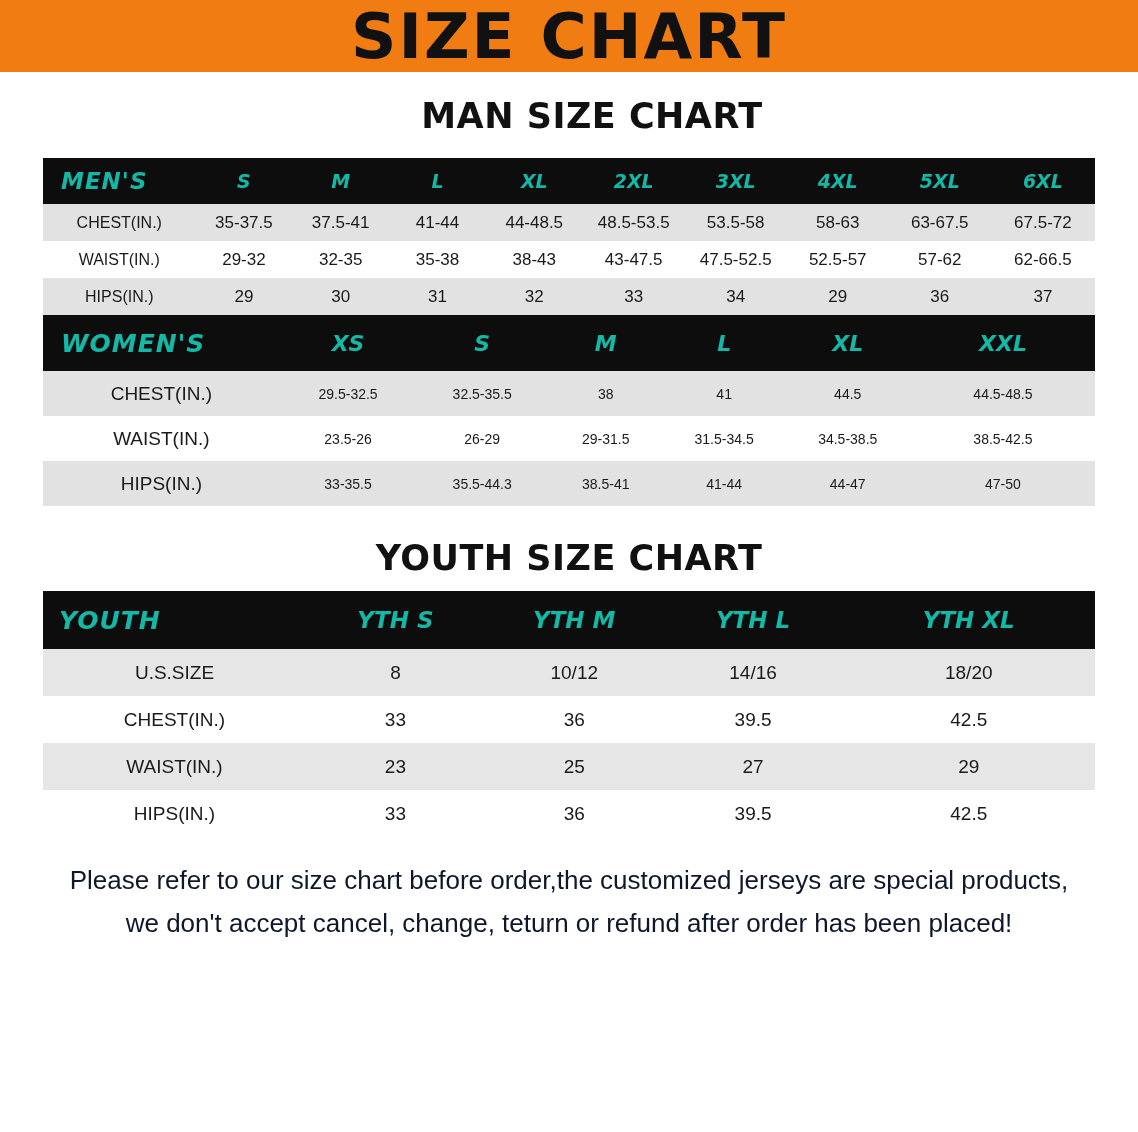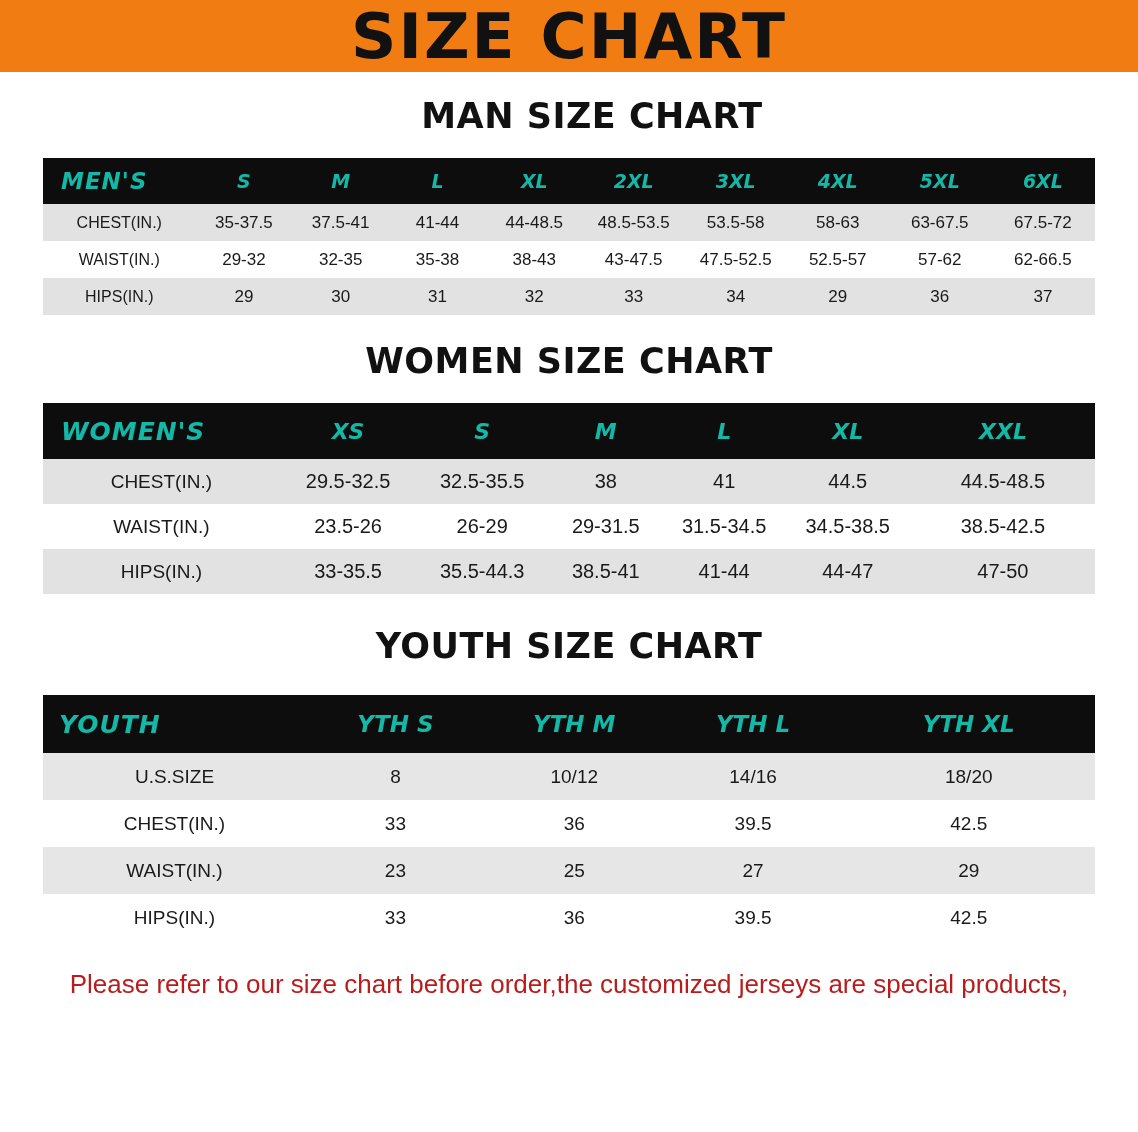--- a/index.html
+++ b/index.html
@@ -56,21 +56,21 @@
   .section-title.women {
     font-size: 35px;
     letter-spacing: 0.5px;
     margin-top: 26px;
     margin-bottom: 22px;
   }
   .section-title.youth {
     font-size: 35px;
     letter-spacing: 0.5px;
     margin-top: 32px;
-    margin-bottom: 29px;
+    margin-bottom: 13px;
   }
 
   
   .table-wrap {
     width: 1052px;
     margin: 0 auto;
   }
   table.size-table {
     width: 100%;
     border-collapse: collapse;
@@ -108,21 +108,21 @@
   .men-table tbody tr.plain td { background: #ffffff; }
 
   
   .women-table thead th { height: 56px; font-size: 22px; }
   .women-table thead th.first {
     text-align: left;
     padding-left: 18px;
     font-size: 25px;
     letter-spacing: 1px;
   }
-  .women-table tbody td { height: 43px; font-size: 20px; }
+  .women-table tbody td { height: 43px; font-size: 14px; }
   .women-table tbody td.first { font-size: 19px; }
   .women-table tbody tr.shade td { background: #e2e2e2; }
   .women-table tbody tr.plain td { background: #ffffff; }
 
   
   .youth-table thead th { height: 58px; font-size: 23px; }
   .youth-table thead th.first {
     text-align: left;
     padding-left: 16px;
     font-size: 25px;
@@ -130,21 +130,21 @@
   }
   .youth-table tbody td { height: 45px; font-size: 19px; }
   .youth-table tbody tr.shade td { background: #e6e6e6; }
   .youth-table tbody tr.plain td { background: #ffffff; }
 
   
   .note {
     margin: 22px auto 0 auto;
     width: 1060px;
     text-align: center;
-    color: #b91c1c;
+    color: #0f172a;
     font-family: "Liberation Sans", sans-serif;
     font-size: 26px;
     line-height: 1.65;
   }
   .note-line { display: block; }
 </style>
 </head>
 <body>
 
 <div class="page">
@@ -216,21 +216,20 @@
           <td>33</td>
           <td>34</td>
           <td>29</td>
           <td>36</td>
           <td>37</td>
         </tr>
       </tbody>
     </table>
   </div>
 
-  <div class="section-title women">WOMEN SIZE CHART</div>
   <div class="table-wrap">
     <table class="size-table women-table">
       <colgroup>
         <col style="width:22.5%">
         <col style="width:13%">
           <col style="width:12.5%">
           <col style="width:11%">
         <col style="width:11.5%">
           <col style="width:12%">
           <col style="width:17.5%">
@@ -325,15 +324,16 @@
           <td>36</td>
           <td>39.5</td>
           <td>42.5</td>
         </tr>
       </tbody>
     </table>
   </div>
 
   <div class="note">
     <span class="note-line">Please refer to our size chart before order,the customized jerseys are special products,</span>
+    <span class="note-line">we don't accept cancel, change, teturn or refund after order has been placed!</span>
   </div>
 
 </div>
 
 </body></html>

